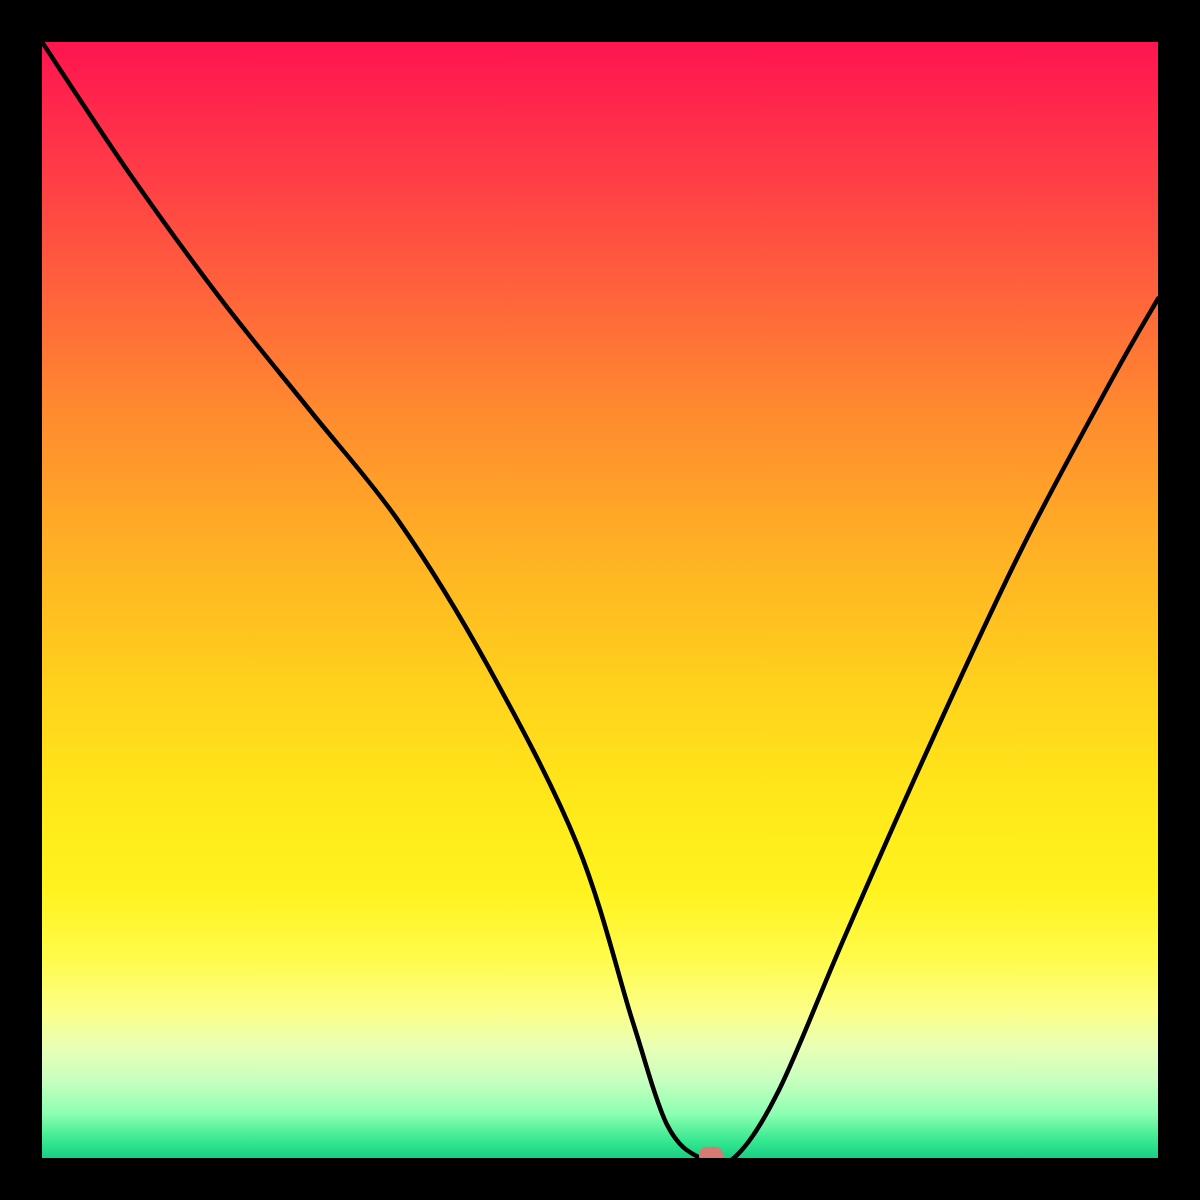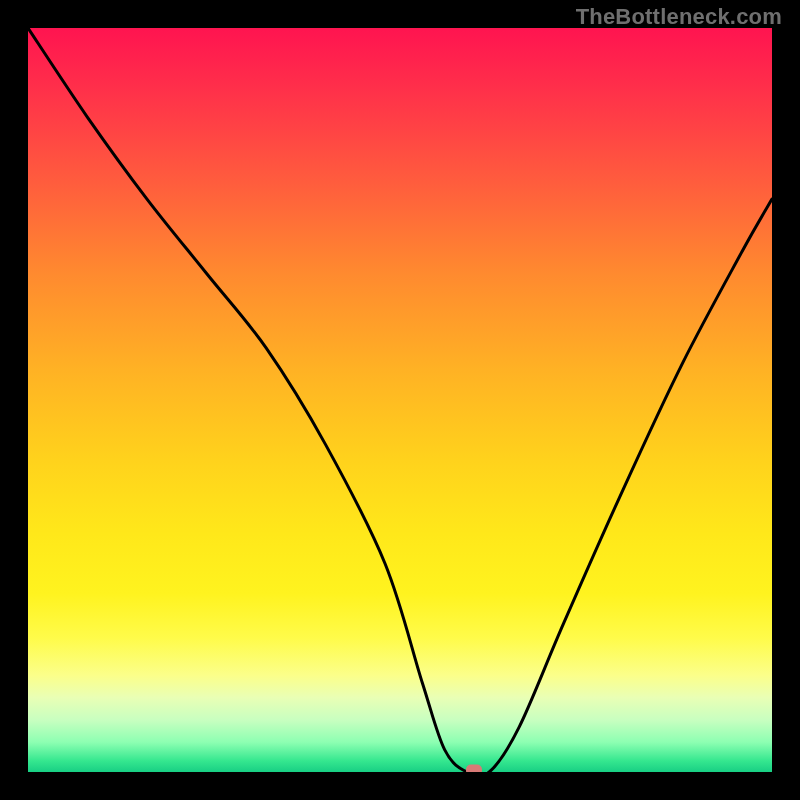--- a/index.html
+++ b/index.html
@@ -69,21 +69,20 @@
     background: #d77a76;
     border-radius: 5px;
     transform: translate(-50%, -50%);
     z-index: 5;
   }
 </style>
 </head>
 <body>
 
 <div class="frame">
-  <div class="watermark">TheBottleneck.com</div>
 
   <div class="plot-area">
     <div class="gradient"></div>
 
     <svg class="curve" viewBox="0 0 744 744" preserveAspectRatio="none">
       <path id="curve-path" d="M 0.0 0.0 C 9.9 14.9, 39.7 60.8, 59.5 89.3 C 79.4 117.8, 99.2 145.1, 119.0 171.1 C 138.9 197.2, 158.7 220.7, 178.6 245.5 C 198.4 270.3, 218.2 291.4, 238.1 319.9 C 257.9 348.4, 277.8 380.7, 297.6 416.6 C 317.4 452.6, 341.0 496.0, 357.1 535.7 C 373.2 575.4, 384.4 623.7, 394.3 654.7 C 404.2 685.7, 409.2 706.8, 416.6 721.7 C 424.1 736.6, 431.5 740.3, 439.0 744.0 C 446.4 747.7, 452.6 751.4, 461.3 744.0 C 470.0 736.6, 478.6 724.2, 491.0 699.4 C 503.4 674.6, 518.3 634.9, 535.7 595.2 C 553.0 555.5, 575.4 504.7, 595.2 461.3 C 615.0 417.9, 634.9 374.5, 654.7 334.8 C 674.6 295.1, 699.4 250.5, 714.2 223.2 C 729.1 195.9, 739.0 179.8, 744.0 171.1" fill="none" stroke="#000000" stroke-width="3" stroke-linecap="round" stroke-linejoin="round"></path>
     </svg>
 
     <div class="marker" id="marker" style="left: 446.4px; top: 742px; background: rgb(215, 122, 118);"></div>
   </div>

